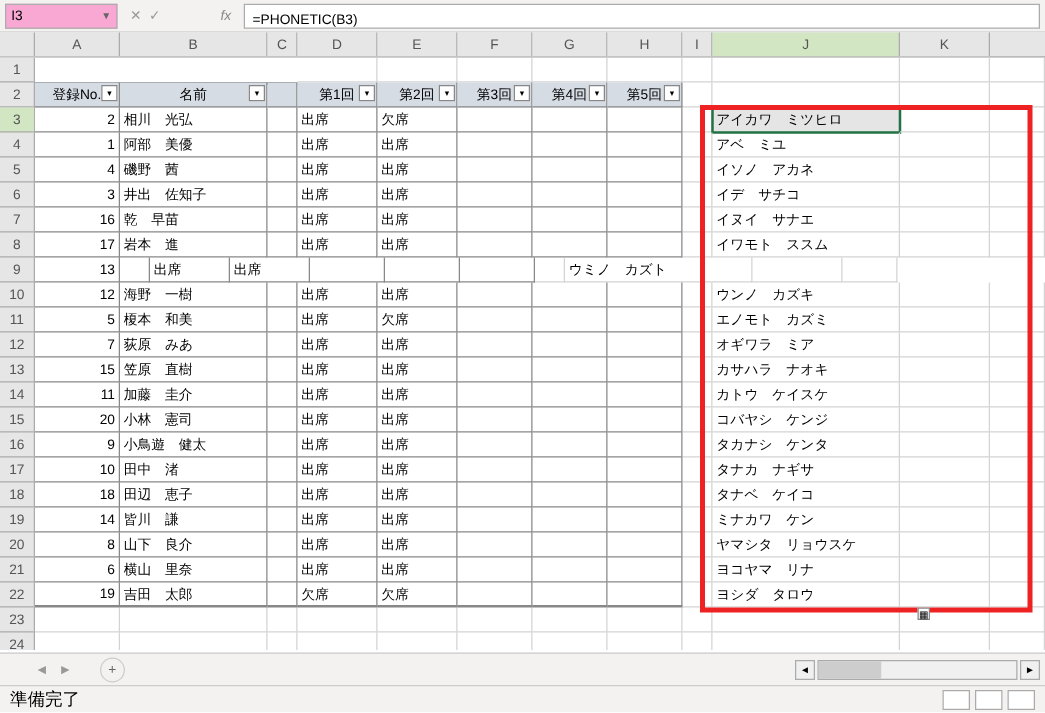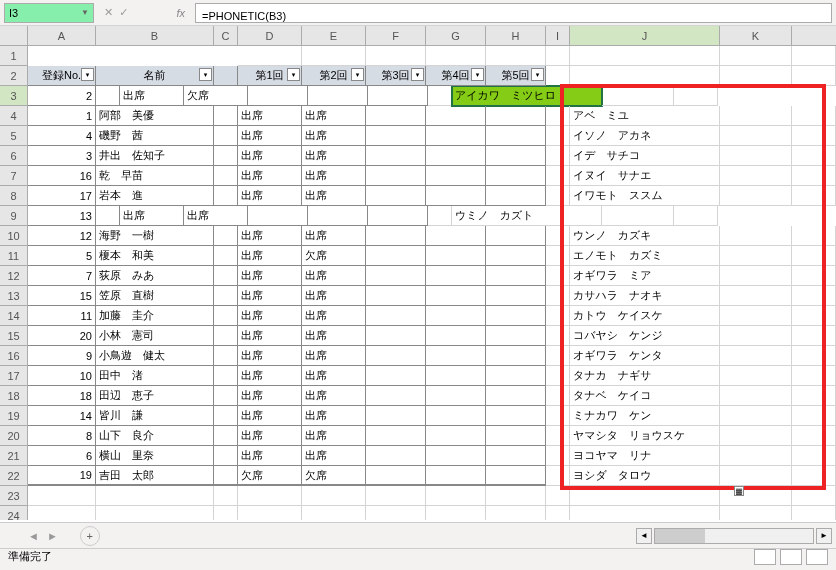--- a/index.html
+++ b/index.html
@@ -1,19 +1,19 @@
 <!DOCTYPE html>
 <html><head>
 <meta charset="utf-8">
 <style>
 * { margin: 0; padding: 0; box-sizing: border-box; font-family: "Meiryo", "Yu Gothic", sans-serif; }
 body { background: #fff; font-size: 11px; color: #000; width: 836px; height: 570px; overflow: hidden; position: relative; }
 
 .namebox-row { display: flex; align-items: center; height: 26px; border-bottom: 1px solid #d4d4d4; background: #f3f2f1; padding: 2px 4px; gap: 4px; }
-.namebox { width: 90px; height: 20px; background: #86efac; border: 1px solid #ababab; display: flex; align-items: center; padding: 0 4px; justify-content: space-between; }
+.namebox { width: 90px; height: 20px; background: #f9a8d4; border: 1px solid #ababab; display: flex; align-items: center; padding: 0 4px; justify-content: space-between; }
 .namebox-dd { font-size: 8px; color: #666; }
 .fbar-icons { display: flex; gap: 6px; padding: 0 6px; color: #9a9a9a; }
 .fx { font-style: italic; color: #888; padding: 0 6px; margin-left: 32px; }
 .formula-input { flex: 1; height: 20px; background: #fff; border: 1px solid #ababab; padding: 0 6px; display: flex; align-items: flex-end; }
 
 .col-headers { display: flex; height: 20px; background: #e6e6e6; border-bottom: 1px solid #ababab; }
 .corner { width: 28px; border-right: 1px solid #ababab; background: #e6e6e6; }
 .ch { border-right: 1px solid #ababab; display: flex; align-items: center; justify-content: center; color: #555; background: #e6e6e6; }
 .ch.active { background: #d3e6c4; }
 
@@ -25,34 +25,34 @@
 .cells { position: relative; flex: 1; }
 .row { display: flex; height: 20px; }
 .cell { border-right: 1px solid #d4d4d4; border-bottom: 1px solid #d4d4d4; padding: 0 3px; display: flex; align-items: center; overflow: hidden; white-space: nowrap; }
 .cell.num { justify-content: flex-end; }
 .hdr { background: #d6dce4; font-weight: 500; justify-content: center; border-right: 1px solid #888; border-bottom: 1px solid #888; position: relative; }
 .title-cell { font-weight: bold; font-size: 13px; border-bottom: 2px solid #000; margin-top: 20px; }
 .filter-dd { position: absolute; right: 1px; top: 2px; width: 13px; height: 13px; border: 1px solid #888; background: #fff; display: flex; align-items: center; justify-content: center; font-size: 7px; }
 .tbl-cell { border-right: 1px solid #888; border-bottom: 1px solid #888; }
 .tbl-cell-b { border-right: 1px solid #888; border-bottom: 2px solid #888; }
 
-.active-cell { outline: 2px solid #217346; outline-offset: -1px; background: #84cc16; }
+.active-cell { outline: 2px solid #217346; outline-offset: -1px; background: #e5e5e5; }
 .red-box { position: absolute; border: 4px solid #ee2222; pointer-events: none; }
 .fill-handle { position: absolute; width: 10px; height: 10px; border: 1px solid #888; background: #fff; font-size: 8px; display: flex; align-items: center; justify-content: center; }
 
 .sheet-tabs { position: absolute; bottom: 22px; left: 0; right: 0; height: 26px; background: #f3f2f1; border-top: 1px solid #ccc; display: flex; align-items: center; padding-left: 28px; gap: 2px; }
 .tab-nav { display: flex; gap: 8px; color: #999; padding-right: 12px; }
 .sheet-tab { padding: 4px 12px; background: #fff; border: 1px solid #aeaeae; border-bottom: 2px solid #217346; font-size: 11px; }
 .add-sheet { width: 20px; height: 20px; border: 1px solid #ccc; border-radius: 50%; display: flex; align-items: center; justify-content: center; margin-left: 8px; color: #666; }
 .hscroll { position: absolute; right: 4px; display: flex; align-items: center; gap: 2px; }
 .hs-btn { width: 16px; height: 16px; border: 1px solid #ababab; background: #f0f0f0; display: flex; align-items: center; justify-content: center; font-size: 8px; }
 .hs-track { width: 160px; height: 16px; border: 1px solid #ababab; background: #f0f0f0; position: relative; }
 .hs-thumb { position: absolute; left: 0; width: 50px; height: 14px; background: #cdcdcd; }
 
-.statusbar { position: absolute; bottom: 0; left: 0; right: 0; height: 22px; background: #f3f2f1; border-top: 1px solid #ccc; display: flex; padding: 0 8px; font-size: 11px; justify-content: space-between; }
+.statusbar { position: absolute; bottom: 0; left: 0; right: 0; height: 22px; background: #f3f2f1; border-top: 1px solid #ccc; display: flex; align-items: center; padding: 0 8px; font-size: 14px; justify-content: space-between; }
 .view-btns { display: flex; gap: 4px; }
 .vb { width: 22px; height: 16px; border: 1px solid #ababab; background: #fff; }
 
 .wA{width:68px}.wB{width:118px}.wC{width:24px}.wD{width:64px}.wE{width:64px}.wF{width:60px}.wG{width:60px}.wH{width:60px}.wI{width:24px}.wJ{width:150px}.wK{width:72px}.wL{width:44px}
 </style>
 </head>
 <body>
 
 <div class="namebox-row">
   <div class="namebox">
@@ -133,20 +133,21 @@
         <div class="cell wF hdr">第3回<span class="filter-dd">▾</span></div>
         <div class="cell wG hdr">第4回<span class="filter-dd">▾</span></div>
         <div class="cell wH hdr">第5回<span class="filter-dd">▾</span></div>
         <div class="cell wI"></div>
         <div class="cell wJ"></div>
         <div class="cell wK"></div>
         <div class="cell wL"></div>
       </div>
       <div class="row">
         <div class="cell wA tbl-cell num">2</div>
+        <div class="cell wB tbl-cell">相川　光弘</div>
         <div class="cell wC tbl-cell"></div>
         <div class="cell wD tbl-cell">出席</div>
         <div class="cell wE tbl-cell">欠席</div>
         <div class="cell wF tbl-cell"></div>
         <div class="cell wG tbl-cell"></div>
         <div class="cell wH tbl-cell"></div>
         <div class="cell wI"></div>
         <div class="cell wJ active-cell">アイカワ　ミツヒロ</div>
         <div class="cell wK"></div>
         <div class="cell wL"></div>
@@ -321,21 +322,21 @@
       <div class="row">
         <div class="cell wA tbl-cell num">9</div>
         <div class="cell wB tbl-cell">小鳥遊　健太</div>
         <div class="cell wC tbl-cell"></div>
         <div class="cell wD tbl-cell">出席</div>
         <div class="cell wE tbl-cell">出席</div>
         <div class="cell wF tbl-cell"></div>
         <div class="cell wG tbl-cell"></div>
         <div class="cell wH tbl-cell"></div>
         <div class="cell wI"></div>
-        <div class="cell wJ">オギワラ　ケンタ</div>
+        <div class="cell wJ">タカナシ　ケンタ</div>
         <div class="cell wK"></div>
         <div class="cell wL"></div>
       </div>
       <div class="row">
         <div class="cell wA tbl-cell num">10</div>
         <div class="cell wB tbl-cell">田中　渚</div>
         <div class="cell wC tbl-cell"></div>
         <div class="cell wD tbl-cell">出席</div>
         <div class="cell wE tbl-cell">出席</div>
         <div class="cell wF tbl-cell"></div>

